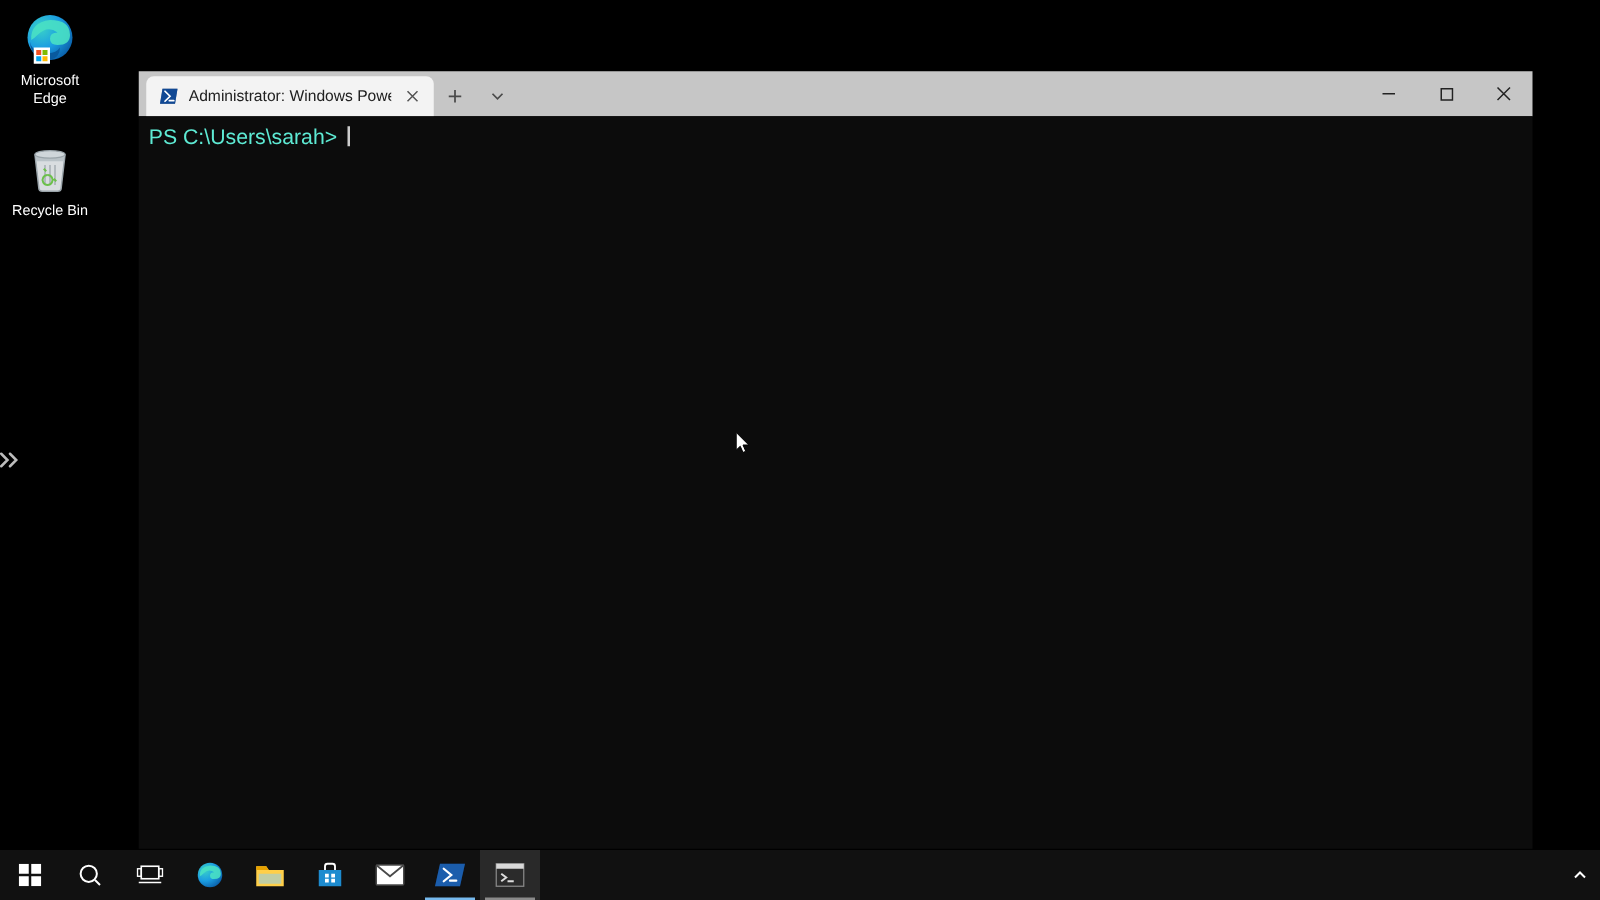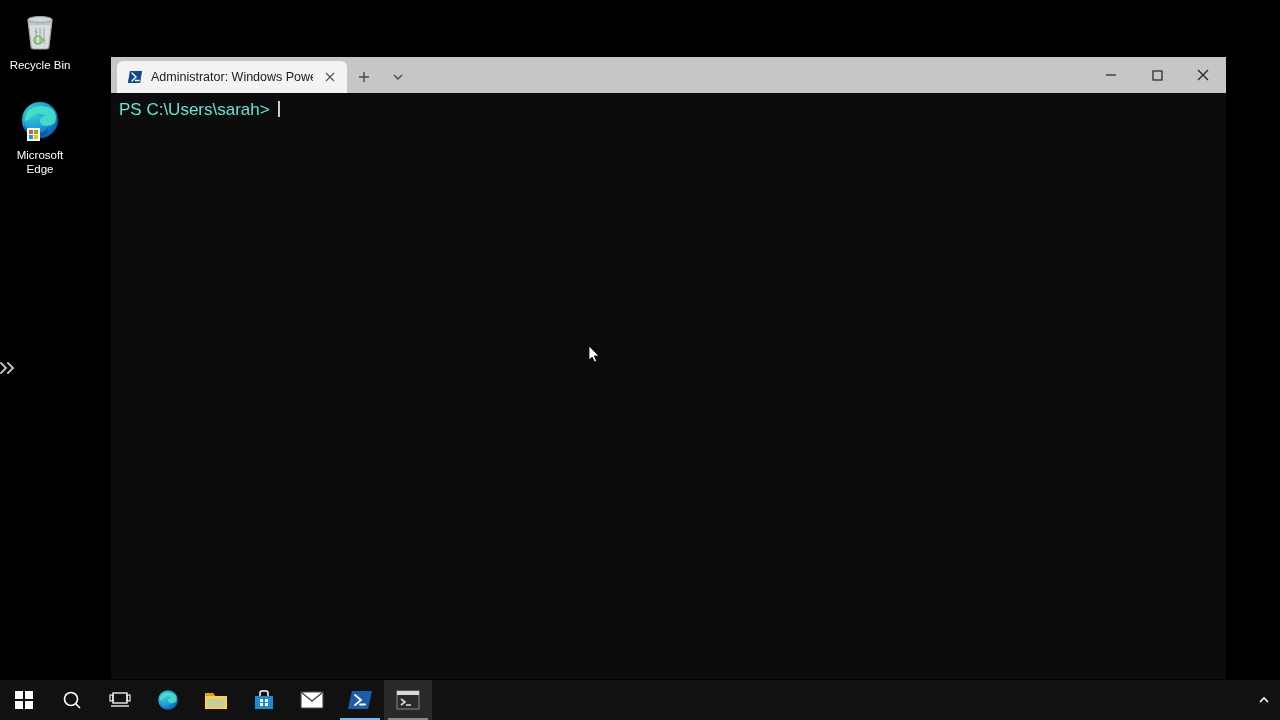--- a/index.html
+++ b/index.html
@@ -110,33 +110,20 @@
     width:32px; display:flex; align-items:center; justify-content:center;
     color:#fff; cursor:pointer;
   }
 </style>
 </head>
 <body>
 
 <div class="desktop">
 
   <div class="desktop-icons">
-    <div class="desktop-icon">
-      <div class="glyph">
-        <svg width="44" height="44" viewBox="0 0 44 44">
-          <path d="M10 12 L34 12 L31 38 Q31 41 28 41 L16 41 Q13 41 13 38 Z" fill="#d9dde0" stroke="#9aa4aa" stroke-width="1.2"></path>
-          <path d="M10 12 L34 12 L33 17 L11 17 Z" fill="#b9c2c7"></path>
-          <ellipse cx="22" cy="11.5" rx="12" ry="3" fill="#cfd6da" stroke="#9aa4aa" stroke-width="1"></ellipse>
-          <path d="M18 20 L18 36 M22 20 L22 36 M26 20 L26 36" stroke="#9aa4aa" stroke-width="1"></path>
-          <path d="M20 28 a4 4 0 1 0 0.1 0 M19 25 l-2 -2 M25 31 l2 2" stroke="#6cc04a" stroke-width="1.6" fill="none"></path>
-        </svg>
-      </div>
-      <div class="label">Recycle Bin</div>
-    </div>
-
     <div class="desktop-icon">
       <div class="glyph">
         <svg width="44" height="44" viewBox="0 0 44 44">
           <defs>
             <radialGradient id="eg1" cx="30%" cy="30%" r="80%">
               <stop offset="0%" stop-color="#39d2c8"></stop>
               <stop offset="55%" stop-color="#1b9de2"></stop>
               <stop offset="100%" stop-color="#0a5ea8"></stop>
             </radialGradient>
           </defs>
@@ -144,20 +131,33 @@
           <path d="M7 24 Q6 10 22 8 Q38 8 38 20 Q38 28 28 28 Q22 28 22 23 Q22 18 28 18 Q20 12 12 20 Q9 23 7 24 Z" fill="#49e0c4" opacity="0.9"></path>
           <path d="M22 40 Q6 40 6 24 Q6 32 16 34 Q26 36 30 30 Q30 38 22 40 Z" fill="#095a9e"></path>
           <rect x="9" y="30" width="13" height="13" fill="#fff"></rect>
           <rect x="11" y="32" width="4" height="4" fill="#f25022"></rect>
           <rect x="16" y="32" width="4" height="4" fill="#7fba00"></rect>
           <rect x="11" y="37" width="4" height="4" fill="#00a4ef"></rect>
           <rect x="16" y="37" width="4" height="4" fill="#ffb900"></rect>
         </svg>
       </div>
       <div class="label">Microsoft Edge</div>
+    </div>
+
+    <div class="desktop-icon">
+      <div class="glyph">
+        <svg width="44" height="44" viewBox="0 0 44 44">
+          <path d="M10 12 L34 12 L31 38 Q31 41 28 41 L16 41 Q13 41 13 38 Z" fill="#d9dde0" stroke="#9aa4aa" stroke-width="1.2"></path>
+          <path d="M10 12 L34 12 L33 17 L11 17 Z" fill="#b9c2c7"></path>
+          <ellipse cx="22" cy="11.5" rx="12" ry="3" fill="#cfd6da" stroke="#9aa4aa" stroke-width="1"></ellipse>
+          <path d="M18 20 L18 36 M22 20 L22 36 M26 20 L26 36" stroke="#9aa4aa" stroke-width="1"></path>
+          <path d="M20 28 a4 4 0 1 0 0.1 0 M19 25 l-2 -2 M25 31 l2 2" stroke="#6cc04a" stroke-width="1.6" fill="none"></path>
+        </svg>
+      </div>
+      <div class="label">Recycle Bin</div>
     </div>
   </div>
 
   <div class="stray-widget">
     <svg width="18" height="14" viewBox="0 0 18 14">
       <path d="M1 2 L6 7 L1 12 M8 2 L13 7 L8 12" stroke="#bdbdbd" stroke-width="2" fill="none" stroke-linecap="round"></path>
     </svg>
   </div>
 
   <div class="window">

